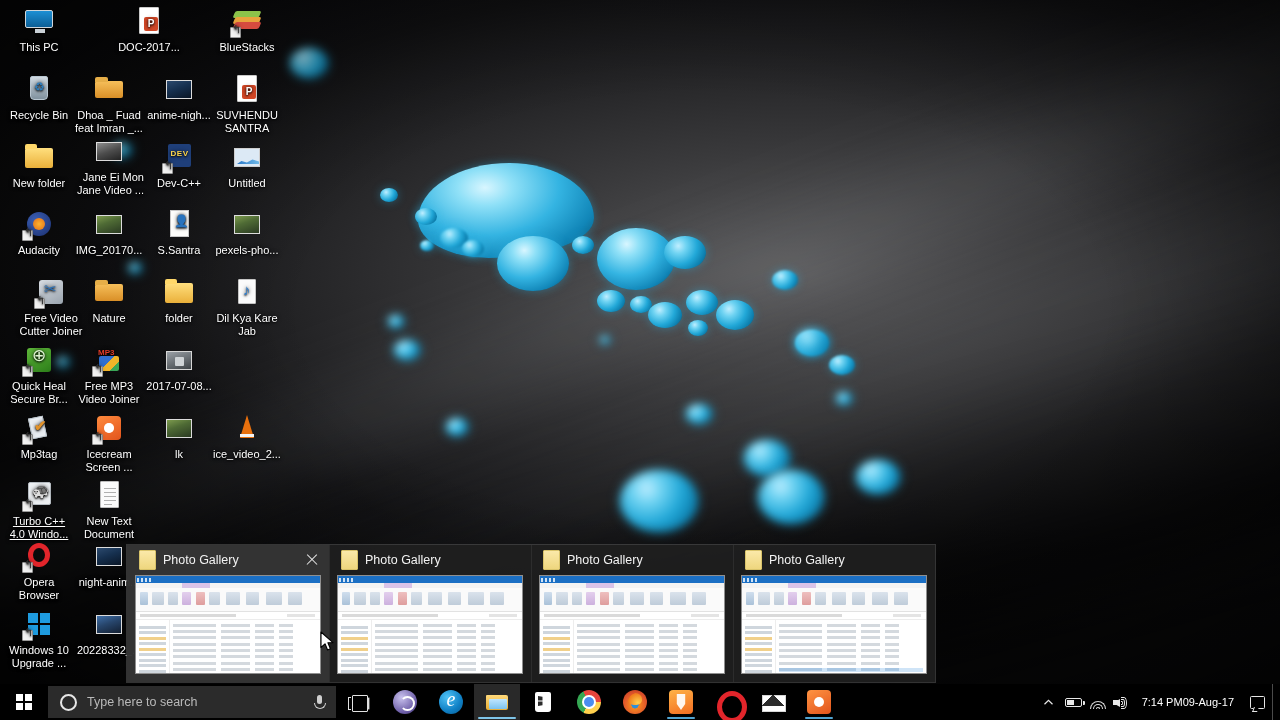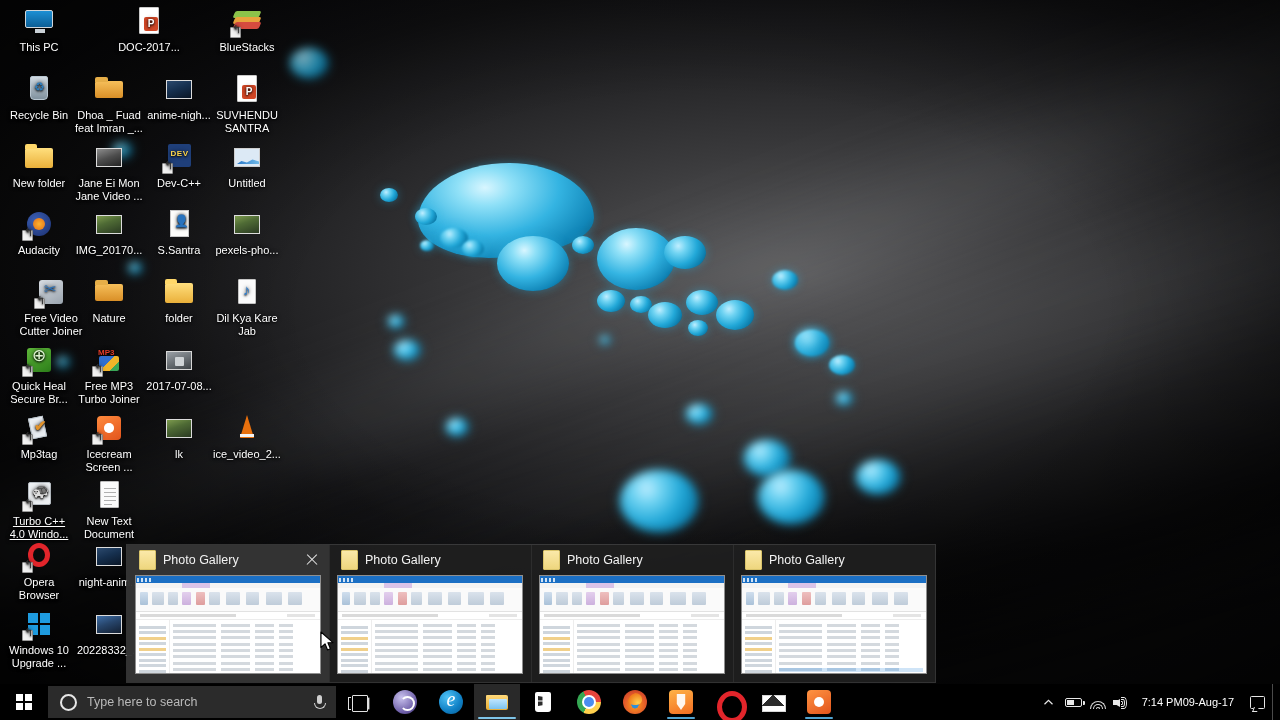--- a/index.html
+++ b/index.html
@@ -467,21 +467,21 @@
         <span class="doc-red"></span>
       </span>
       <span class="lbl">SUVHENDU SANTRA</span>
     </div>
     <div class="dicon" style="left: 4px; top: 141px;">
       <span class="glyph">
         <span class="folder-y"></span>
       </span>
       <span class="lbl">New folder</span>
     </div>
-    <div class="dicon" style="left: 74px; top: 141px;">
+    <div class="dicon" style="left: 74px; top: 135px; text-align: right;">
       <span class="glyph">
         <span class="photo-thumb grey"></span>
       </span>
       <span class="lbl">Jane Ei Mon Jane Video ...</span>
     </div>
     <div class="dicon" style="left: 144px; top: 141px;">
       <span class="glyph">
         <span class="devcpp"></span>
         <span class="shortcut-arrow"></span>
       </span>
@@ -548,21 +548,21 @@
       <span class="glyph">
         <span class="musicnote"></span>
       </span>
       <span class="lbl">Dil Kya Kare Jab</span>
     </div>
     <div class="dicon" style="left: 74px; top: 344px;">
       <span class="glyph">
         <span class="mp3cut"></span>
         <span class="shortcut-arrow"></span>
       </span>
-      <span class="lbl">Free MP3 Turbo Joiner</span>
+      <span class="lbl">Free MP3 Video Joiner</span>
     </div>
     <div class="dicon" style="left: 144px; top: 344px;">
       <span class="glyph">
         <span class="bcast"></span>
       </span>
       <span class="lbl">2017-07-08...</span>
     </div>
     <div class="dicon" style="left: 4px; top: 412px;">
       <span class="glyph">
         <span class="mp3tag"></span>

